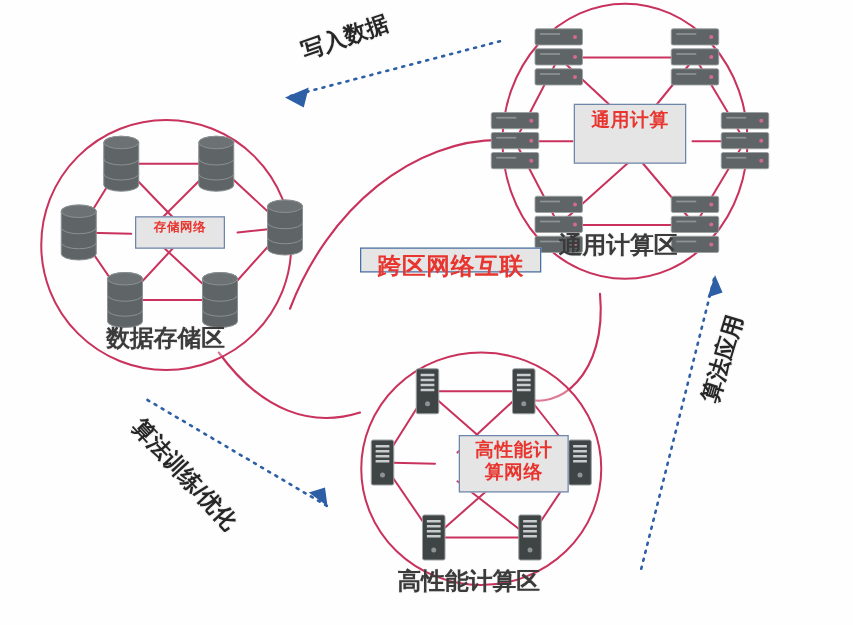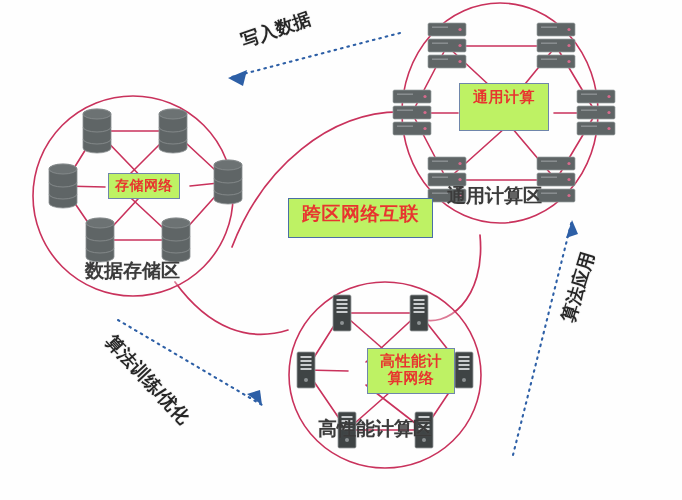--- a/index.html
+++ b/index.html
@@ -3,21 +3,21 @@
 <meta charset="utf-8">
 <style>
   html,body{margin:0;padding:0;background:#ffffff;}
   body{width:682px;height:500px;overflow:hidden;
        font-family:"Liberation Sans","DejaVu Sans",sans-serif;}
   #stage{position:relative;width:682px;height:500px;background:#fefefe;}
   #canvas{position:absolute;left:0;top:0;width:682px;height:500px;}
 
   
   .netbox{
-    position:absolute;background:#bef264;
+    position:absolute;background:#e5e5e5;
     border:1px solid #6f86ab;
     color:#e8352f;
     font-weight:bold;
     text-align:center;
     line-height:1.05;
     letter-spacing:0.5px;
     box-sizing:border-box;
   }
   .netbox.two{line-height:1.12;}
 
@@ -160,42 +160,42 @@
       <line x1="118" y1="320" x2="262" y2="405"></line>
       <line x1="513" y1="455" x2="572" y2="220"></line>
     </g>
     <g fill="#2d5fa6">
       <path d="M228,78 L247,70 L243,86 Z"></path>
       <path d="M262,405 L247,394 L260,390 Z"></path>
       <path d="M572,220 L566,238 L578,234 Z"></path>
     </g>
   </svg>
 
-  <div class="netbox" style="left:108px;top:173px;width:72px;height:26px;font-size:14px;padding-top:4px;">
+  <div class="netbox" style="left:108px;top:173px;width:72px;height:26px;font-size:10px;padding-top:4px;">
     <span>存储网络</span>
   </div>
 
   <div class="netbox two" style="left:459px;top:83px;width:90px;height:48px;font-size:15px;padding-top:5px;">
     <div>通用计算</div>
   </div>
 
   <div class="netbox two" style="left:339px;top:348px;width:88px;height:46px;font-size:15px;padding-top:4px;margin-left:28px;">
     <div>高性能计</div>
     <div>算网络</div>
   </div>
 
-  <div class="netbox" style="left:288px;top:198px;width:145px;height:40px;font-size:19px;padding-top:5px;border-color:#4a6fa5;">
+  <div class="netbox" style="left:288px;top:198px;width:145px;height:20px;font-size:19px;padding-top:5px;border-color:#4a6fa5;">
     <span>跨区网络互联</span>
   </div>
 
   <div class="zonecap" style="left:85px;top:258px;font-size:19px;">数据存储区</div>
 
   <div class="zonecap" style="left:447px;top:183px;font-size:19px;">通用计算区</div>
 
-  <div class="zonecap" style="left:318px;top:416px;font-size:19px;">高性能计算区</div>
+  <div class="zonecap" style="left:318px;top:452px;font-size:19px;">高性能计算区</div>
 
   <div class="flowcap" style="left:238px;top:30px;font-size:18px;transform:rotate(-19deg);transform-origin:left top;">写入数据</div>
 
   <div class="flowcap" style="left:118px;top:330px;font-size:18px;transform:rotate(47deg);transform-origin:left top;">算法训练/优化</div>
 
   <div class="flowcap" style="left:556px;top:318px;font-size:18px;transform:rotate(-73deg);transform-origin:left top;">算法应用</div>
 
 </div>
 
 </body></html>

